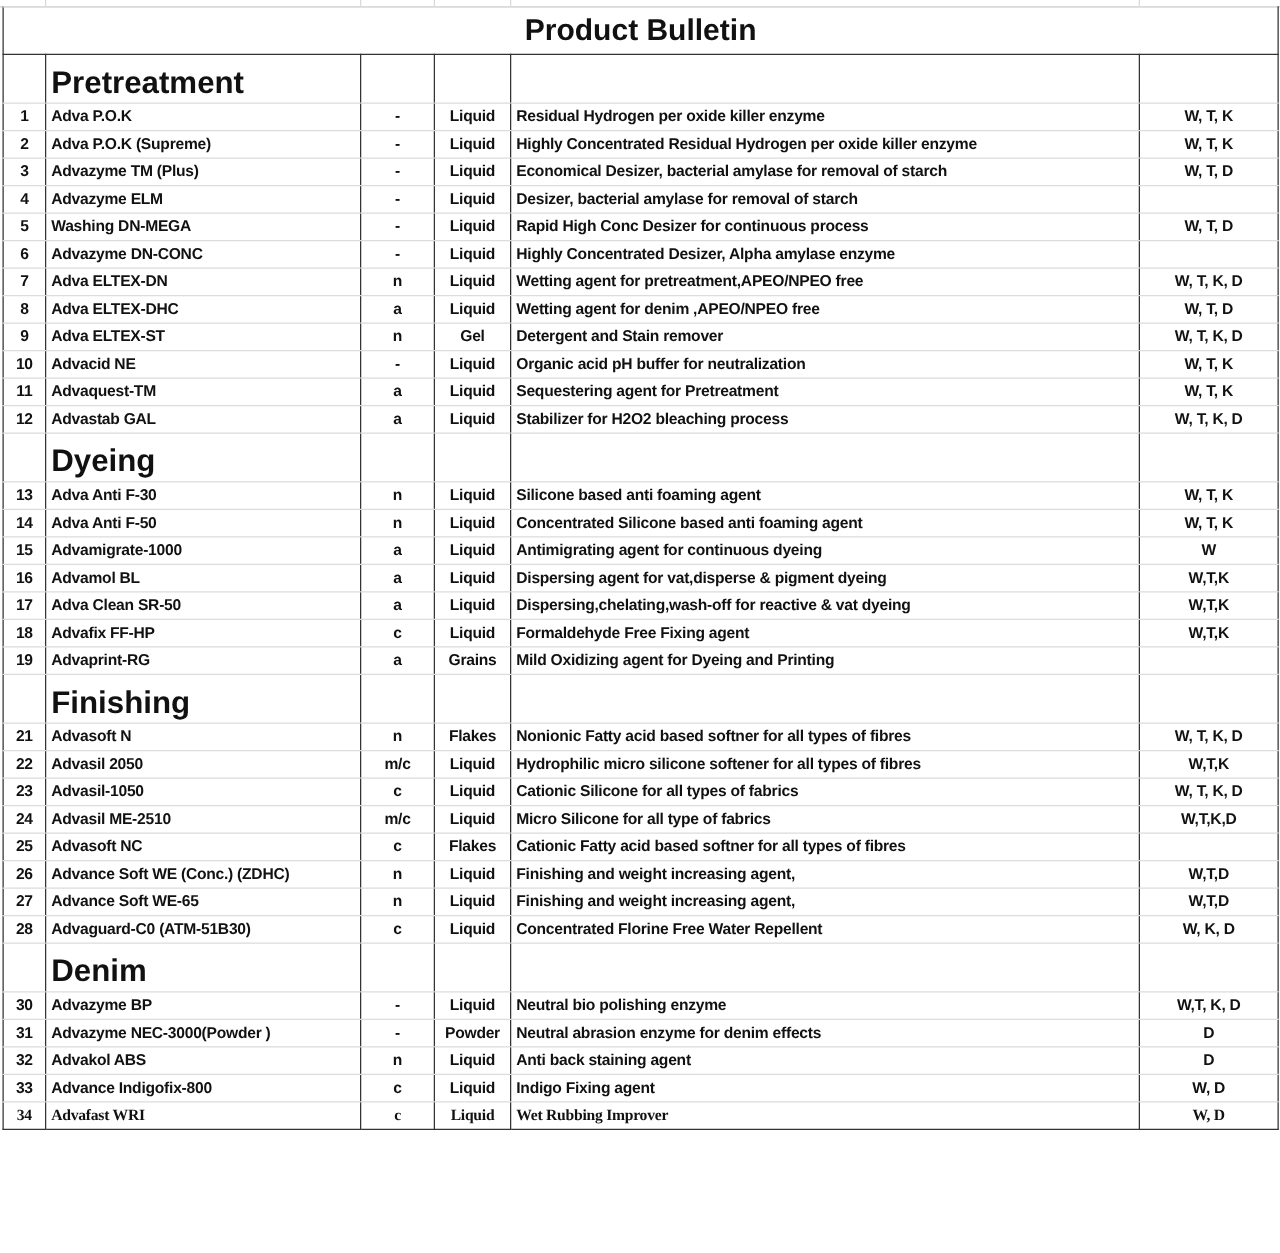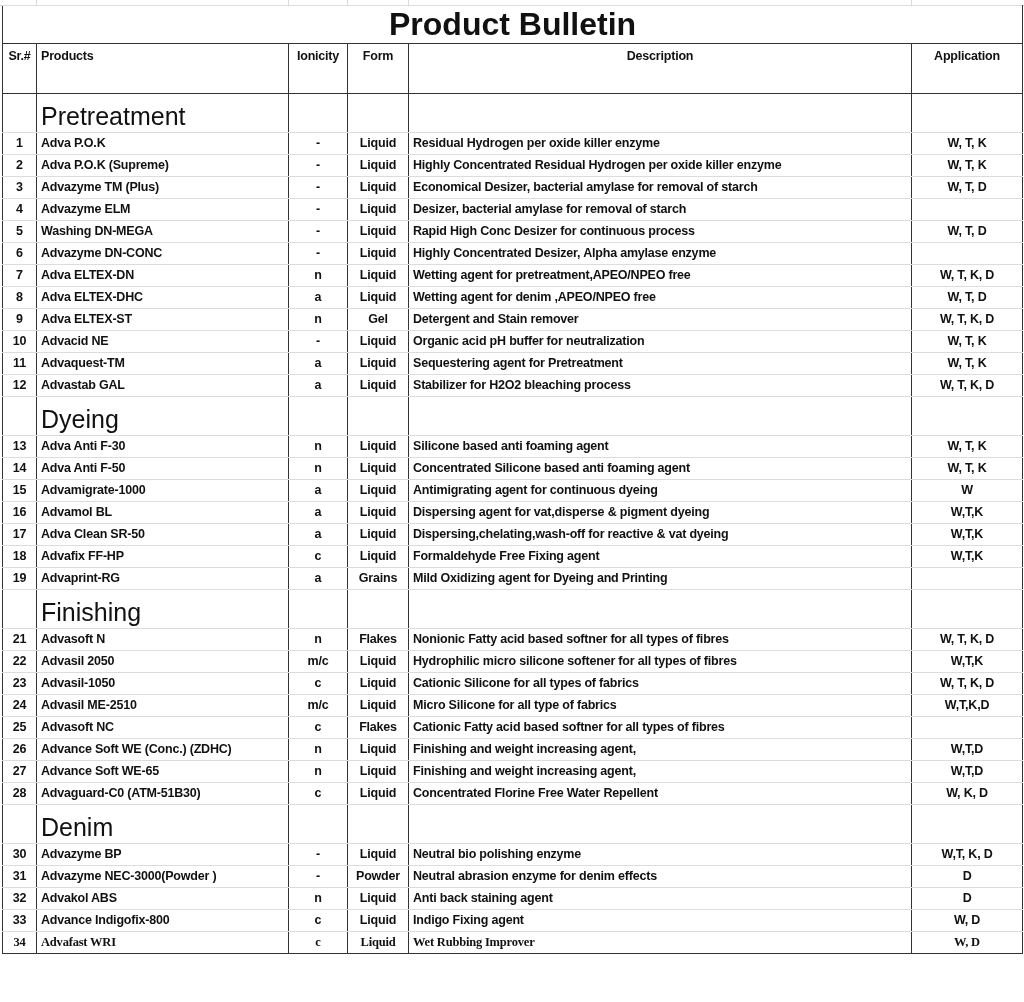--- a/index.html
+++ b/index.html
@@ -12,30 +12,30 @@
     border-collapse: collapse; table-layout: fixed;
     border: 1.5px solid #333;
   }
   table.bulletin td, table.bulletin th {
     padding: 0 4px; font-size: 12.5px; font-weight: bold; white-space: nowrap; overflow: hidden;
     border-left: 1.3px solid #333; border-right: 1.3px solid #333;
     border-top: 1px solid #dcdcdc; border-bottom: 1px solid #dcdcdc;
     letter-spacing: -0.2px;
   }
   tr.title-row td {
-    height: 37px; text-align: center; font-size: 32px; font-weight: bold;
+    height: 37px; text-align: center; font-size: 24px; font-weight: bold;
     border-bottom: 1.5px solid #333; letter-spacing: 0;
   }
   tr.header-row th {
     height: 44px; vertical-align: top; padding-top: 5px; font-size: 12.5px;
     border-bottom: 1.5px solid #333;
   }
   tr.header-row th.products-h { text-align: left; }
   tr.section-row td { height: 38px; vertical-align: bottom; padding-bottom: 0; }
-  tr.section-row td.section-title { font-size: 25px; font-weight: normal; padding-left: 4px; letter-spacing: 0; line-height: 32px; }
+  tr.section-row td.section-title { font-size: 25px; font-weight: bold; padding-left: 4px; letter-spacing: 0; line-height: 32px; }
   tr.data-row td { height: 21px; line-height: 21px; }
   td.sr { text-align: center; }
   td.ion, td.form, td.app { text-align: center; }
   td.desc, td.prod { text-align: left; }
   tr.data-row:last-child td { border-bottom: 1.5px solid #333; font-family: Liberation Serif, serif; }
 </style>
 </head>
 <body>
 
 <div class="top-strip">
@@ -52,28 +52,20 @@
     <col style="width:252px">
     <col style="width:59px">
     <col style="width:61px">
     <col style="width:503px">
     <col style="width:111px">
   </colgroup>
   <tbody id="tbody">
     <tr class="title-row">
       <td colspan="6">Product Bulletin</td>
     </tr>
-    <tr class="header-row">
-      <th>Sr.#</th>
-      <th class="products-h">Products</th>
-      <th>Ionicity</th>
-      <th>Form</th>
-      <th>Description</th>
-      <th>Application</th>
-    </tr>
   <tr class="section-row">
         <td></td>
         <td class="section-title">Pretreatment</td>
         <td></td>
         <td></td>
         <td></td>
         <td></td>
       </tr>
       <tr class="data-row">
         <td class="sr">1</td>

